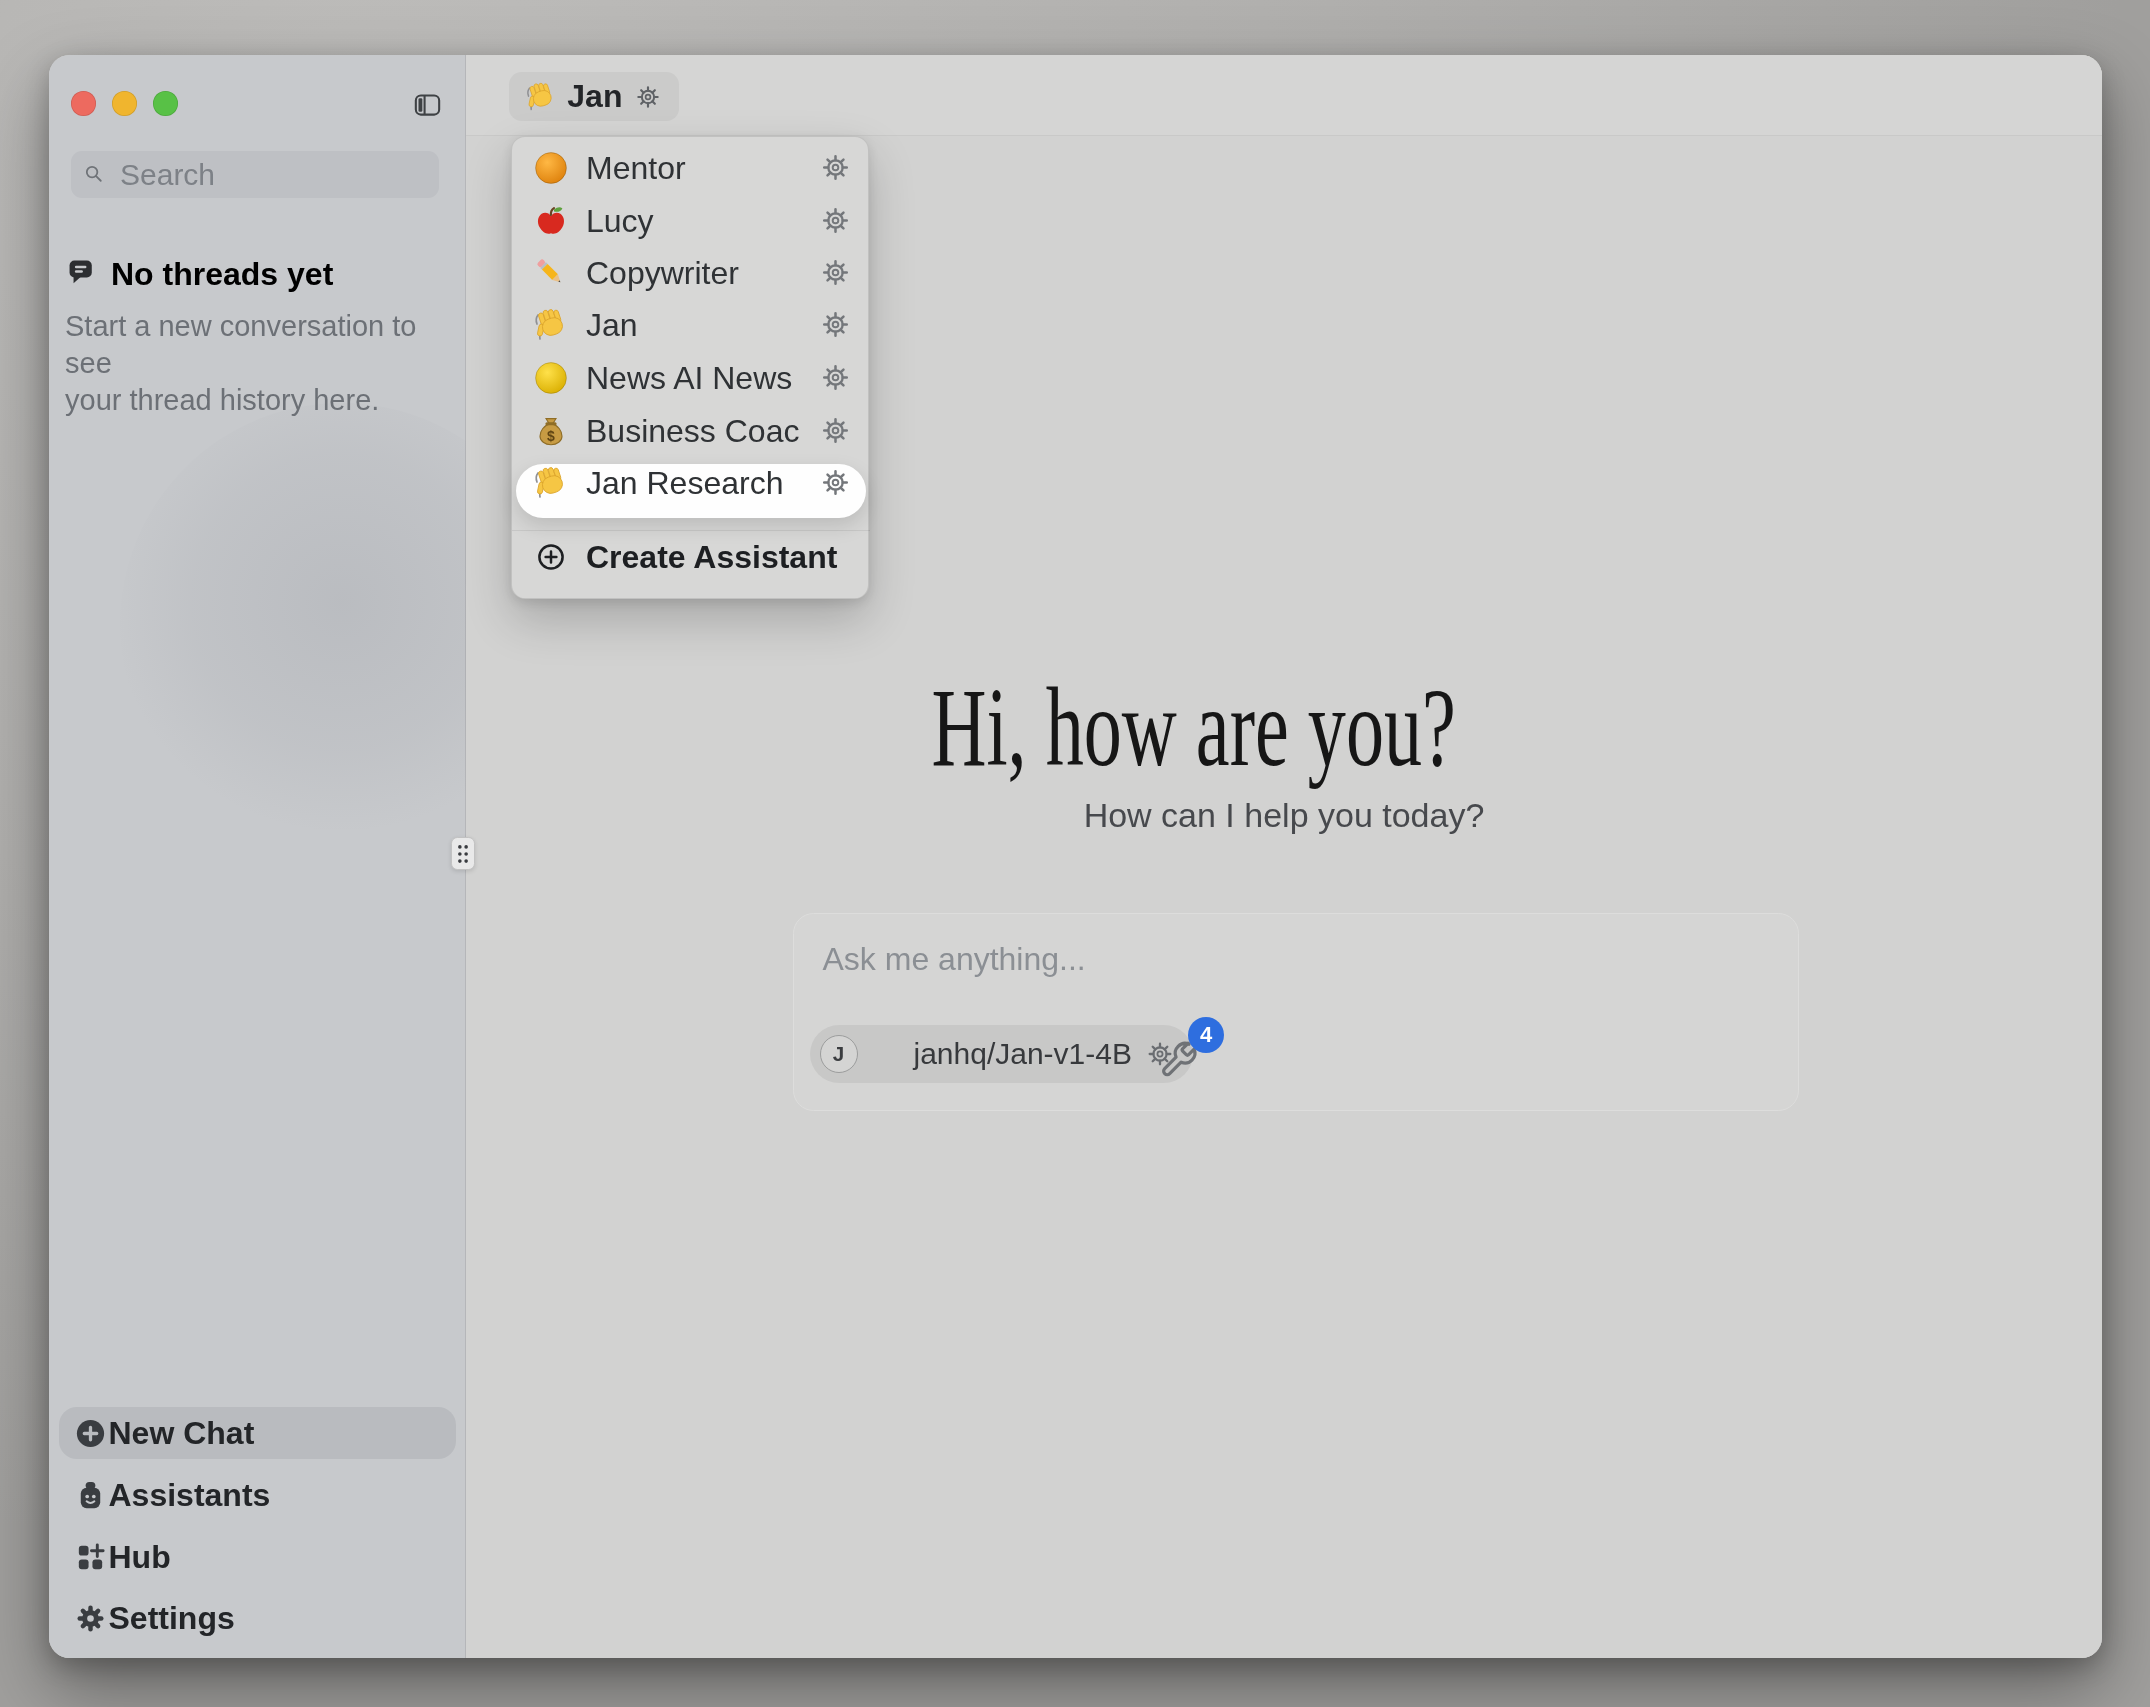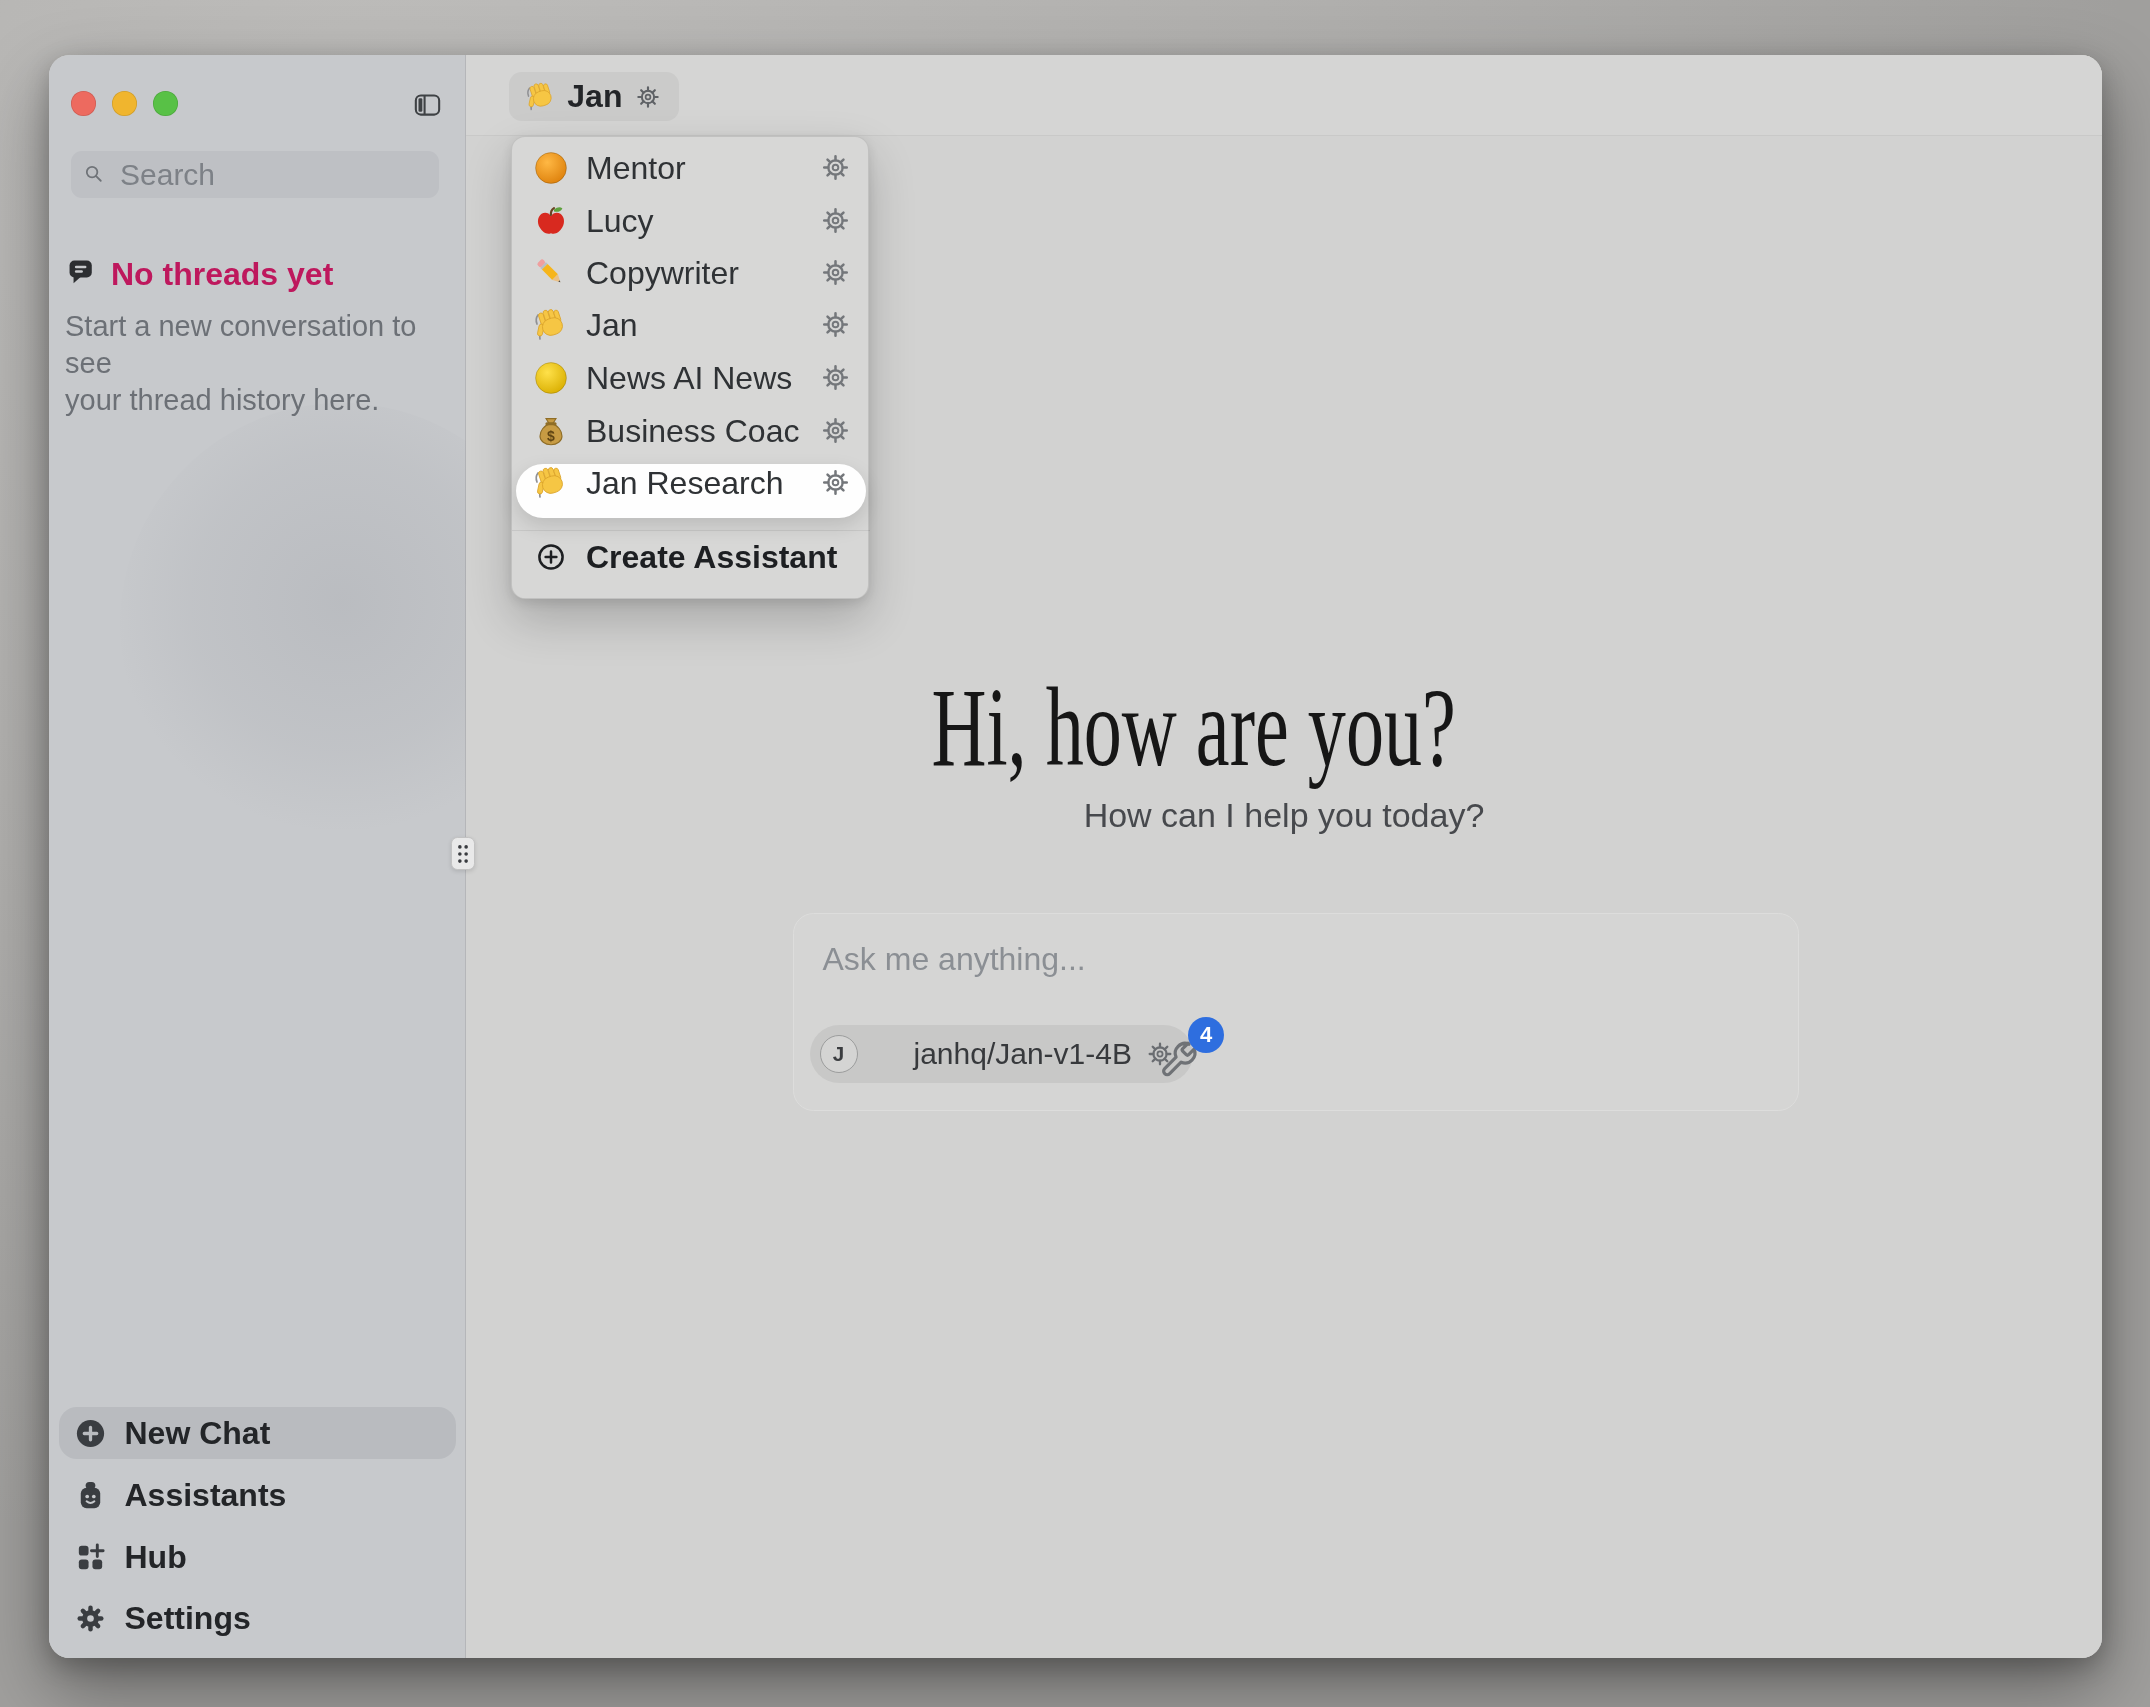--- a/index.html
+++ b/index.html
@@ -29,24 +29,24 @@
   .light { width:24.5px; height:24.5px; border-radius:50%; box-shadow: inset 0 0 0 0.8px rgba(0,0,0,.12); }
   .toggle-btn { position:absolute; left:362px; top:35px; width:33px; height:30px; color:#3f4245; }
   .search-wrap { position:absolute; left:22px; top:96px; width:368px; height:47px;
     background:#bec0c4; border-radius:11px; }
   .search-wrap .mag { position:absolute; left:11px; top:11px; width:25px; height:25px; color:#6f7378; }
   .search-input { position:absolute; left:0; top:0; width:100%; height:100%;
     background:transparent; border:none; outline:none; padding-left:49px;
     font-family:"Liberation Sans",sans-serif; font-size:30px; color:#1d4ed8; }
   .search-input::placeholder { color:#7d8187; }
   .empty-icon { position:absolute; left:17.4px; top:202px; width:32px; height:32px; color:#2c2e31; }
-  .empty-title { position:absolute; left:62px; top:201px; font-size:32px; font-weight:700; color:#be185d; }
+  .empty-title { position:absolute; left:62px; top:201px; font-size:32px; font-weight:700; color:#000000; }
   .empty-desc { position:absolute; left:16px; top:253px; width:357px; font-size:29px; line-height:37px; color:#6c7076; }
   .nav-item { position:absolute; left:10.3px; width:397px; height:52px; border-radius:18px;
-    display:flex; align-items:center; padding-left:14.2px; gap:16px; color:#232528; }
+    display:flex; align-items:center; padding-left:14.2px; color:#232528; }
   .nav-item.active { background:#b9bbbf; }
   .nav-item .nicon { width:35px; height:35px; flex:0 0 35px; color:#3a3d41; }
   .nav-label { font-size:32px; font-weight:600; }
   .drag-handle { position:absolute; left:402px; top:782px; width:24px; height:33px;
     background:#e9e9e9; border:1.2px solid #c2c2c2; border-radius:6.3px;
     display:flex; align-items:center; justify-content:center; box-shadow:0 1.6px 4.7px rgba(0,0,0,.12); z-index:30; }
   
   .main { position:absolute; left:417px; top:0; width:1636px; height:1603px; background:#d2d2d1; }
   .main-header { position:absolute; left:0; top:0; width:100%; height:81px;
     background:#d5d5d4; border-bottom:0.8px solid rgba(0,0,0,.055); }

